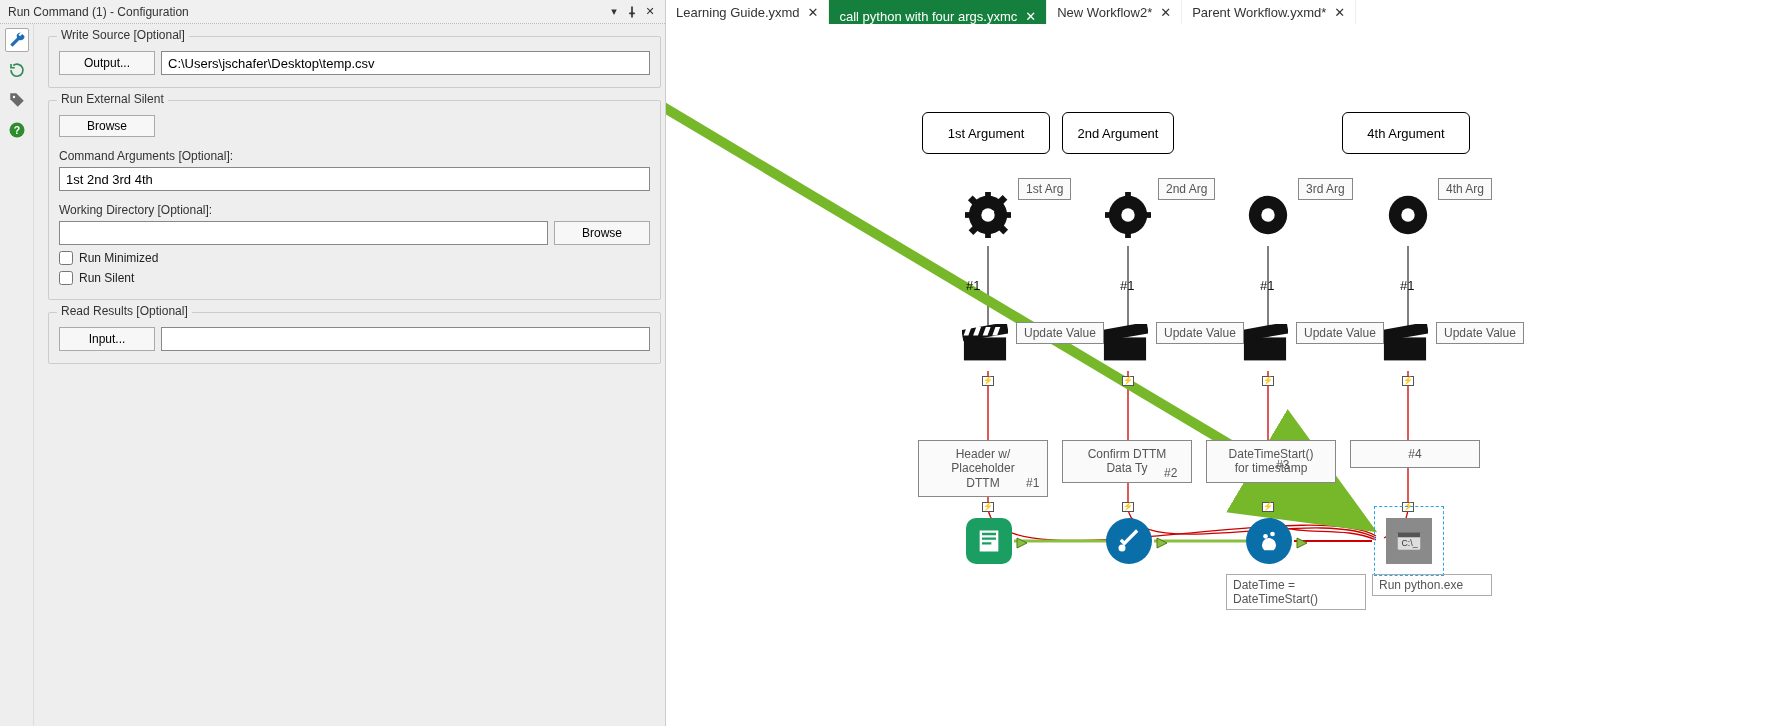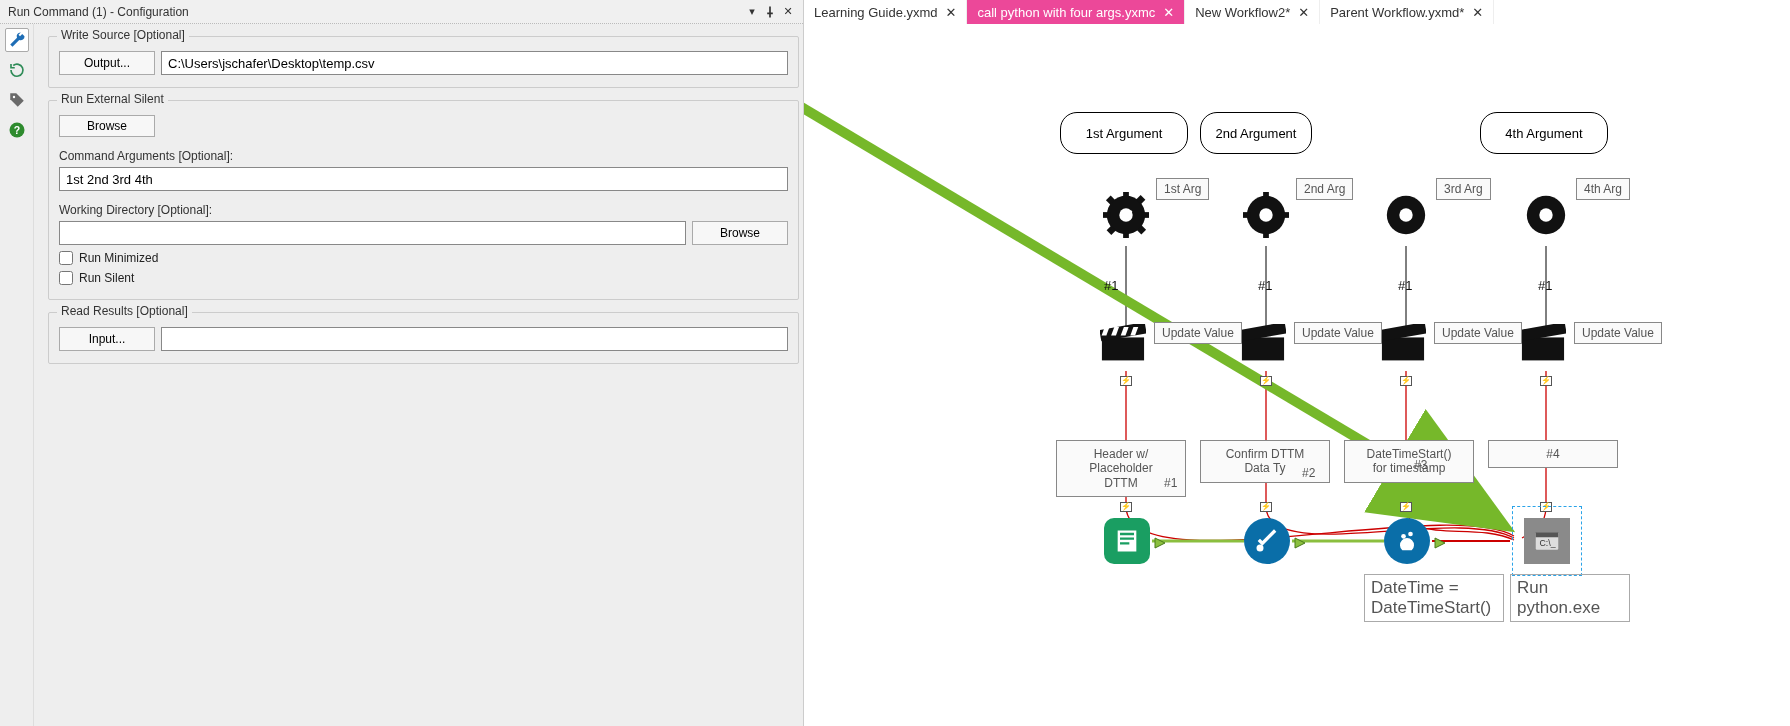--- a/index.html
+++ b/index.html
@@ -1,20 +1,20 @@
 <!DOCTYPE html>
 <html><head>
 <meta charset="utf-8">
 <style>
 * { box-sizing: border-box; margin: 0; padding: 0; font-family: "Segoe UI", Tahoma, sans-serif; }
 html, body { width: 1790px; height: 726px; overflow: hidden; background: #fff; }
 .root { display: flex; width: 100%; height: 100%; position: relative; }
 
 
-.left-panel { width: 804px; height: 100%; background: #eeeeee; border-right: 1px solid #ccc; display: flex; flex-direction: column; }
+.left-panel { width: 666px; height: 100%; background: #eeeeee; border-right: 1px solid #ccc; display: flex; flex-direction: column; }
 .left-header { height: 24px; background: #f0f0f0; border-bottom: 1px dotted #bbb; display: flex; align-items: center; padding: 0 8px; font-size: 12px; color: #333; }
 .left-header .title { flex: 1; }
 .left-header .wicon { width: 14px; height: 14px; margin-left: 4px; cursor: pointer; display: flex; align-items: center; justify-content: center; font-size: 11px; color: #333; }
 .left-body { display: flex; flex: 1; }
 .left-iconbar { width: 34px; background: #eeeeee; border-right: 1px solid #ddd; display: flex; flex-direction: column; align-items: center; padding-top: 4px; gap: 6px; }
 .left-iconbar .ib { width: 24px; height: 24px; display: flex; align-items: center; justify-content: center; cursor: pointer; border-radius: 2px; }
 .left-iconbar .ib.active { background: #fff; border: 1px solid #aaa; }
 .left-iconbar svg { width: 18px; height: 18px; }
 .left-form { flex: 1; padding: 12px 4px 12px 14px; font-size: 13px; color: #222; }
 .fieldset { border: 1px solid #ccc; border-radius: 2px; margin-bottom: 12px; padding: 10px 10px 12px 10px; position: relative; background: #eeeeee; }
@@ -24,31 +24,31 @@
 .btn { background: #f7f7f7; border: 1px solid #aaa; font-size: 12px; padding: 3px 10px; min-width: 96px; text-align: center; cursor: pointer; }
 .txt { flex: 1; border: 1px solid #888; background: #fff; font-size: 13px; padding: 3px 6px; height: 24px; }
 .chk { display: flex; align-items: center; gap: 6px; margin-top: 6px; font-size: 12px; }
 .chk input { width: 14px; height: 14px; }
 
 
 .right-panel { flex: 1; display: flex; flex-direction: column; }
 .tabbar { height: 26px; background: #fff; display: flex; align-items: stretch; border-bottom: 2px solid #fff; font-size: 13px; }
 .tab { display: flex; align-items: center; padding: 0 10px; gap: 8px; cursor: pointer; color: #333; border-right: 1px solid #eee; }
 .tab .x { font-size: 13px; color: #333; }
-.tab.active { background: #ec4899; color: #fff; }
+.tab.active { background: #15803d; color: #fff; align-items: flex-end; }
 .tab.active .x { color: #fff; }
 .canvas { flex: 1; position: relative; background: #fff; overflow: hidden; }
 
 
-.node-box { position: absolute; border: 1px solid #000; border-radius: 17px; background: #fff; font-size: 13px; text-align: center; display: flex; align-items: center; justify-content: center; padding: 4px 6px; }
+.node-box { position: absolute; border: 1px solid #000; border-radius: 6px; background: #fff; font-size: 13px; text-align: center; display: flex; align-items: center; justify-content: center; padding: 4px 6px; }
 .small-box { position: absolute; border: 1px solid #888; background: #fafafa; font-size: 12px; padding: 3px 7px; color: #555; }
 .tool-label { position: absolute; border: 1px solid #888; background: #fafafa; font-size: 12px; color: #555; padding: 6px 8px; text-align: center; line-height: 1.2; }
 .tiny-port { position: absolute; width: 12px; height: 10px; border: 1px solid #555; background: #fff; font-size: 8px; text-align: center; line-height: 8px; }
 .hash { position: absolute; font-size: 13px; color: #111; font-weight: 500; }
-.capt { position: absolute; font-size: 17px; color: #555; }
+.capt { position: absolute; font-size: 12px; color: #555; }
 
 .gear { position: absolute; width: 46px; height: 46px; }
 .clap { position: absolute; width: 46px; height: 40px; }
 .tool-circ { position: absolute; width: 46px; height: 46px; border-radius: 50%; display:flex; align-items:center; justify-content:center; }
 .connector-dot { position:absolute; width:12px; height:12px; }
 .selected-box { position:absolute; border:1px dashed #2aa3e8; }
 
 
 svg.overlay { position:absolute; left:0; top:0; width:100%; height:100%; pointer-events:none; }
 

